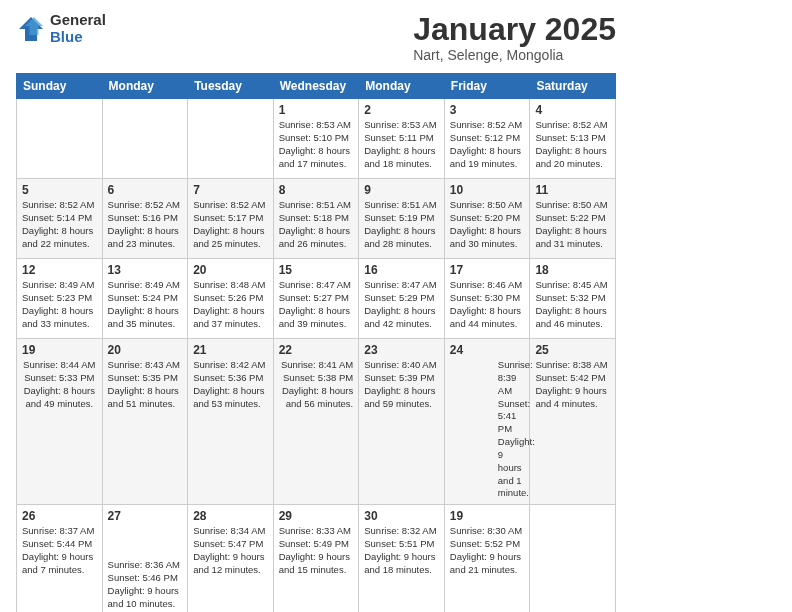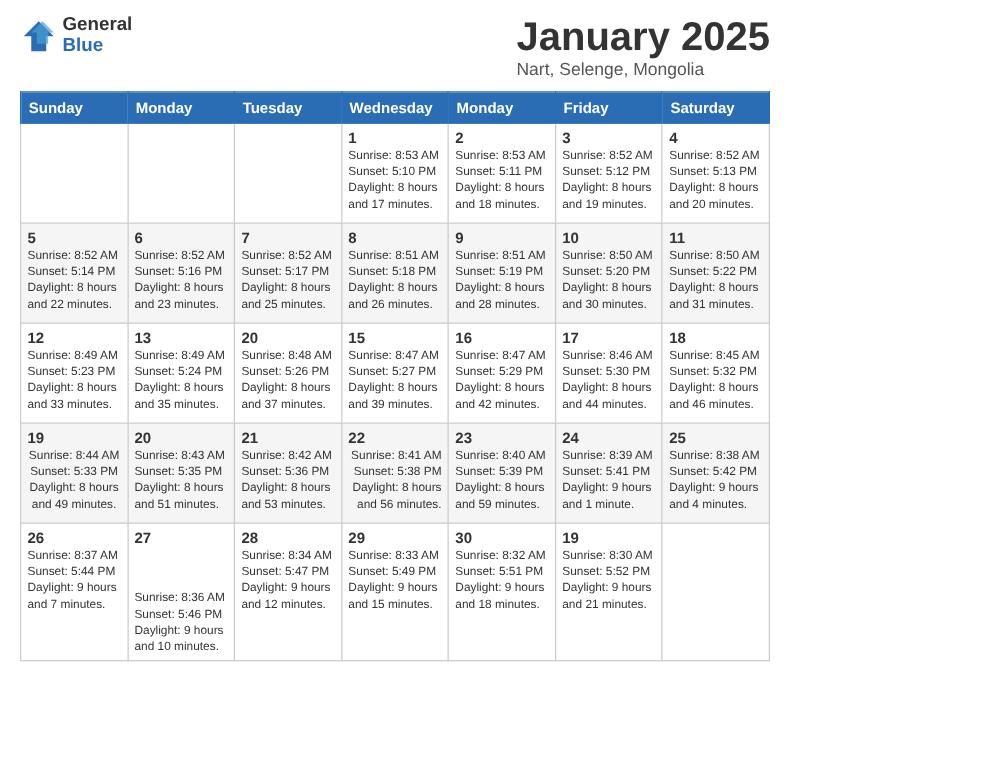--- a/index.html
+++ b/index.html
@@ -299,21 +299,21 @@
           </td>
           <td>
             <div class="cell-day">23</div>
             <div class="cell-info" style="white-space: pre-line;">Sunrise: 8:40 AM
 Sunset: 5:39 PM
 Daylight: 8 hours
 and 59 minutes.</div>
           </td>
           <td>
             <div class="cell-day">24</div>
-            <div class="cell-info" style="white-space: pre-line;">Sunrise: 8:39 AM
+            <div class="cell-info" style="white-space: pre-line; margin-left: 48px;">Sunrise: 8:39 AM
 Sunset: 5:41 PM
 Daylight: 9 hours
 and 1 minute.</div>
           </td>
           <td>
             <div class="cell-day">25</div>
             <div class="cell-info" style="white-space: pre-line;">Sunrise: 8:38 AM
 Sunset: 5:42 PM
 Daylight: 9 hours
 and 4 minutes.</div>

